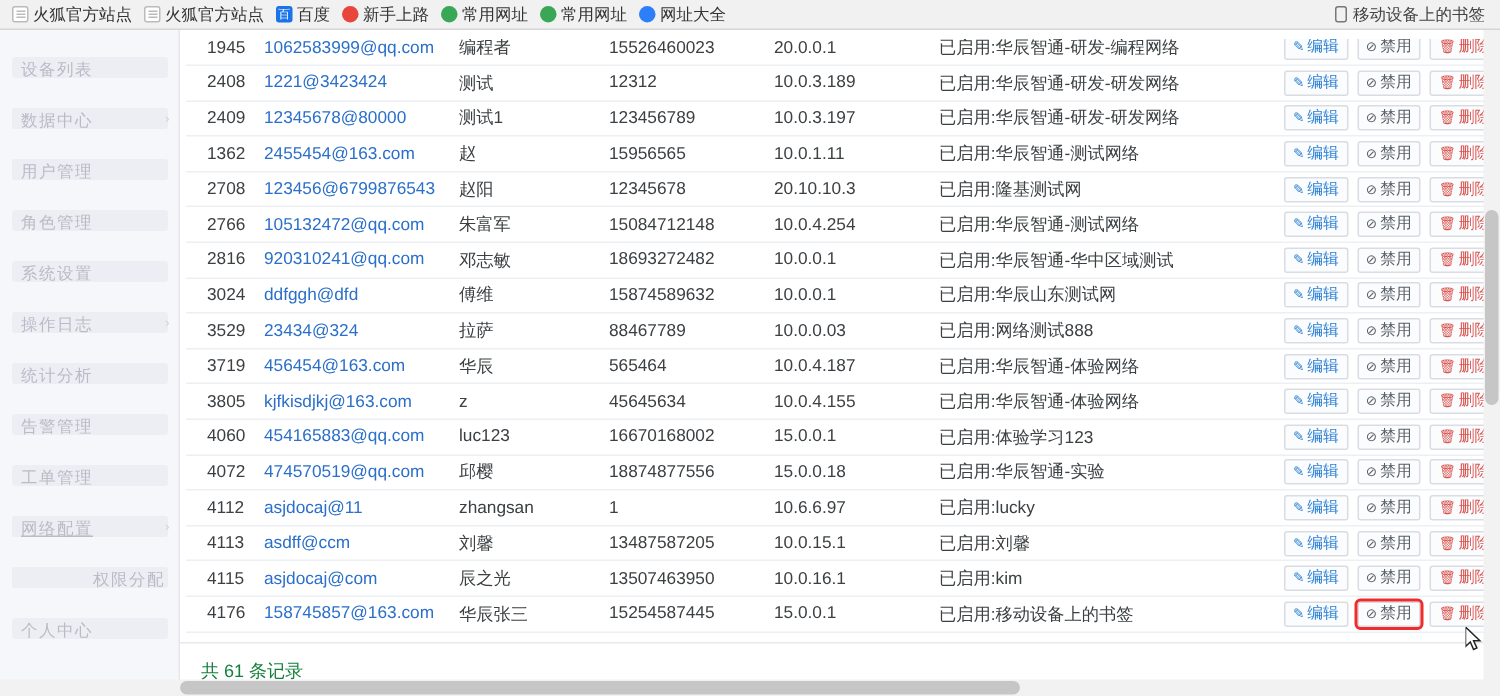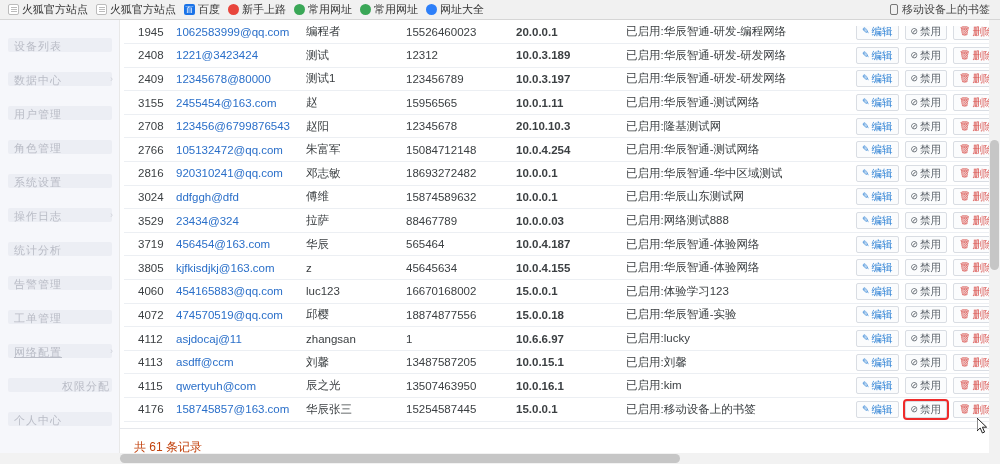--- a/index.html
+++ b/index.html
@@ -71,21 +71,21 @@
     vertical-align: middle;
     white-space: nowrap;
     overflow: hidden;
     text-overflow: ellipsis;
   }
   .c-id { width: 48px; padding-left: 14px !important; color: #444; }
   .c-acct { width: 130px; }
   .c-acct a { color: #2a6fc9; text-decoration: none; }
   .c-name { width: 100px; }
   .c-num { width: 110px; }
-  .c-ip { width: 110px; font-weight: bold; }
+  .c-ip { width: 110px; }
   .c-desc { width: 230px; }
   .c-ops { width: 150px; }
 
   .ops { display: flex; gap: 6px; align-items: center; }
   .btn {
     display: inline-flex; align-items: center; gap: 2px;
     height: 17px; padding: 0 5px;
     border: 1px solid #d9dde3;
     background: #fbfcfd;
     border-radius: 2px;
@@ -110,21 +110,21 @@
   }
 
   
   .footer {
     position: absolute; left: 0; top: 408px; width: 880px; height: 56px;
     border-top: 1px solid #e6e8ec;
     background: #fff;
   }
   .total {
     position: absolute; left: 14px; top: 10px;
-    font-size: 12px; color: #c2410c;
+    font-size: 12px; color: #15803d;
   }
   .pager {
     position: absolute; right: 22px; top: 26px;
     display: flex; align-items: center; gap: 6px;
   }
   .pg {
     min-width: 22px; height: 22px; padding: 0 6px;
     border: 1px solid #dfe3e8; background: #fff; border-radius: 2px;
     font-size: 11px; color: #666;
     display: flex; align-items: center; justify-content: center;
@@ -295,21 +295,21 @@
                     <span>禁用</span>
                   </span>
                   <span class="btn btn-delete">
                     <span class="g">🗑</span>
                     <span>删除</span>
                   </span>
                 </div>
               </td>
             </tr>
             <tr>
-              <td class="c-id">3155</td>
+              <td class="c-id">1362</td>
               <td class="c-acct"><a href="#">2455454@163.com</a></td>
               <td class="c-name">赵</td>
               <td class="c-num">15956565</td>
               <td class="c-ip">10.0.1.11</td>
               <td class="c-desc">已启用:华辰智通-测试网络</td>
               <td class="c-ops">
                 <div class="ops">
                   <span class="btn btn-edit">
                     <span class="g">✎</span>
                     <span>编辑</span>
@@ -584,21 +584,21 @@
                   </span>
                   <span class="btn btn-delete">
                     <span class="g">🗑</span>
                     <span>删除</span>
                   </span>
                 </div>
               </td>
             </tr>
             <tr>
               <td class="c-id">4115</td>
-              <td class="c-acct"><a href="#">qwertyuh@com</a></td>
+              <td class="c-acct"><a href="#">asjdocaj@com</a></td>
               <td class="c-name">辰之光</td>
               <td class="c-num">13507463950</td>
               <td class="c-ip">10.0.16.1</td>
               <td class="c-desc">已启用:kim</td>
               <td class="c-ops">
                 <div class="ops">
                   <span class="btn btn-edit">
                     <span class="g">✎</span>
                     <span>编辑</span>
                   </span>

